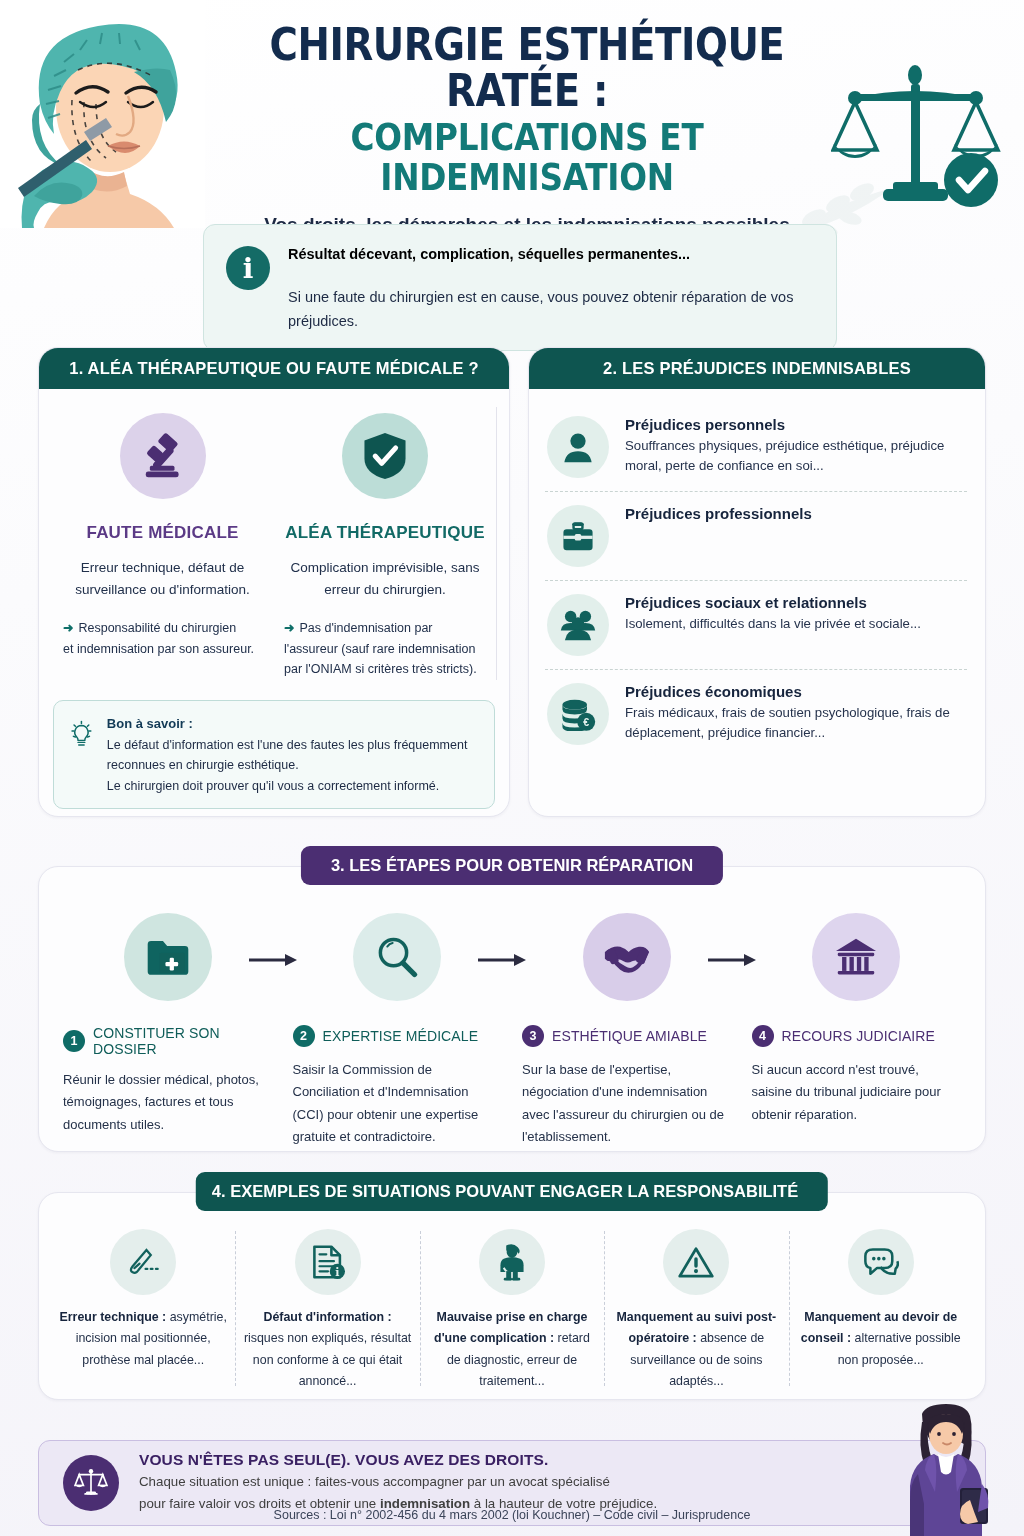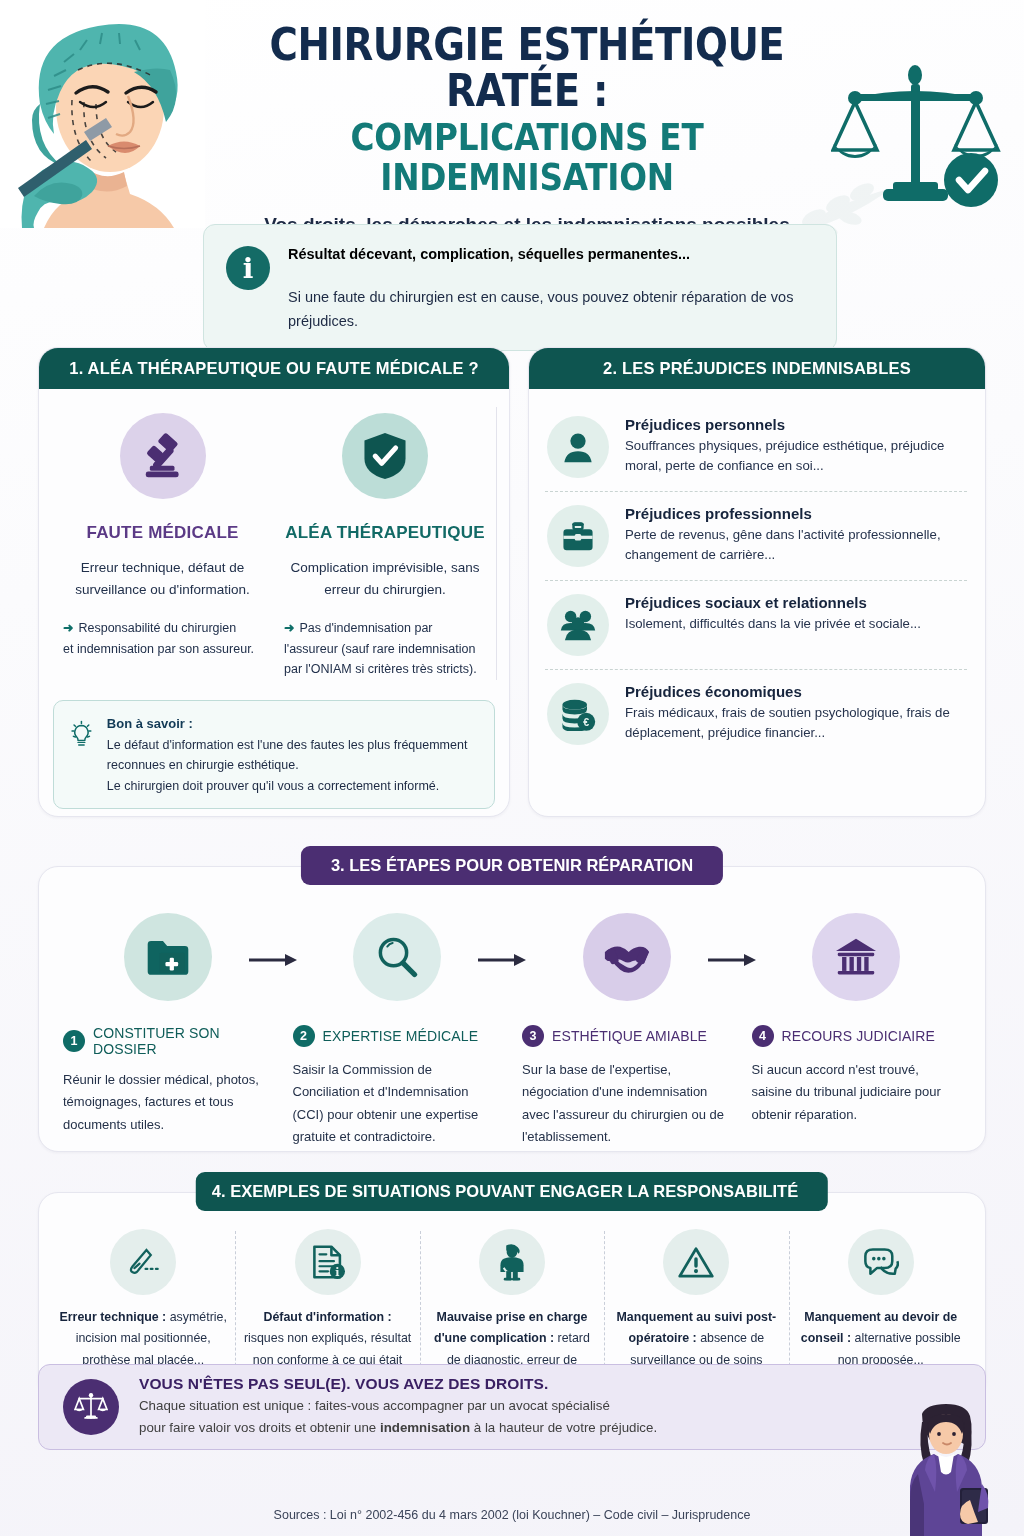--- a/index.html
+++ b/index.html
@@ -127,21 +127,21 @@
   .ex { width:20%; padding:0 8px; text-align:center; position:relative; }
   .ex + .ex::before { content:""; position:absolute; left:0; top:2px; bottom:6px; width:0;
                       border-left:1px dashed #c9ced9; }
   .ex-ic { width:66px; height:66px; border-radius:50%; background:#e4eeec; margin:0 auto;
            display:flex; align-items:center; justify-content:center; }
   .ex-txt { font-size:12.4px; line-height:1.72; margin-top:12px; color:#243149; }
   .ex-txt b { font-weight:bold; color:#16243d; }
 
   
   .footer {
-    position:absolute; left:38px; top:1364px; width:948px; height:86px;
+    position:absolute; left:38px; top:1440px; width:948px; height:86px;
     background:#ece8f5; border:1px solid #c9bee1; border-radius:12px;
     display:flex; align-items:center; gap:20px; padding:0 24px;
   }
   .foot-ic { flex:0 0 auto; width:56px; height:56px; border-radius:50%; background:#4b2e72;
              display:flex; align-items:center; justify-content:center; }
   .foot-title { font-weight:bold; font-size:15.5px; color:#3a2063; letter-spacing:.1px; }
   .foot-text { font-size:13.3px; line-height:1.68; color:#404040; margin-top:2px; }
   .foot-text b { font-weight:bold; }
   .lawyer-art { position:absolute; right:18px; top:1404px; width:120px; height:132px; }
   .sources { position:absolute; left:0; top:1508px; width:1024px; text-align:center;
@@ -337,21 +337,20 @@
             <rect x="14" y="3" width="14" height="4" rx="2"></rect>
             <rect x="15.5" y="4" width="11" height="7" rx="2" fill="none" stroke="#11615c" stroke-width="3"></rect>
             <rect x="3" y="11" width="36" height="26" rx="4"></rect>
             <rect x="3" y="19" width="36" height="4" fill="#e2efeb"></rect>
             <rect x="17" y="17" width="8" height="8" rx="2" fill="#e2efeb"></rect>
           </g>
             </svg>
         </div>
         <div>
           <div class="prej-title">Préjudices professionnels</div>
-          <div class="prej-desc">Perte de revenus, gêne dans l'activité professionnelle, changement de carrière...</div>
         </div>
       </div>
 
       <div class="prej-row">
         <div class="prej-ic">
           <svg viewBox="0 0 44 40" width="36" height="33">
               <g fill="#11615c">
             <circle cx="13" cy="9" r="7"></circle>
                 <circle cx="31" cy="9" r="7"></circle>
             <path d="M1 26 q1 -9 12 -9 q11 0 12 9z"></path>

